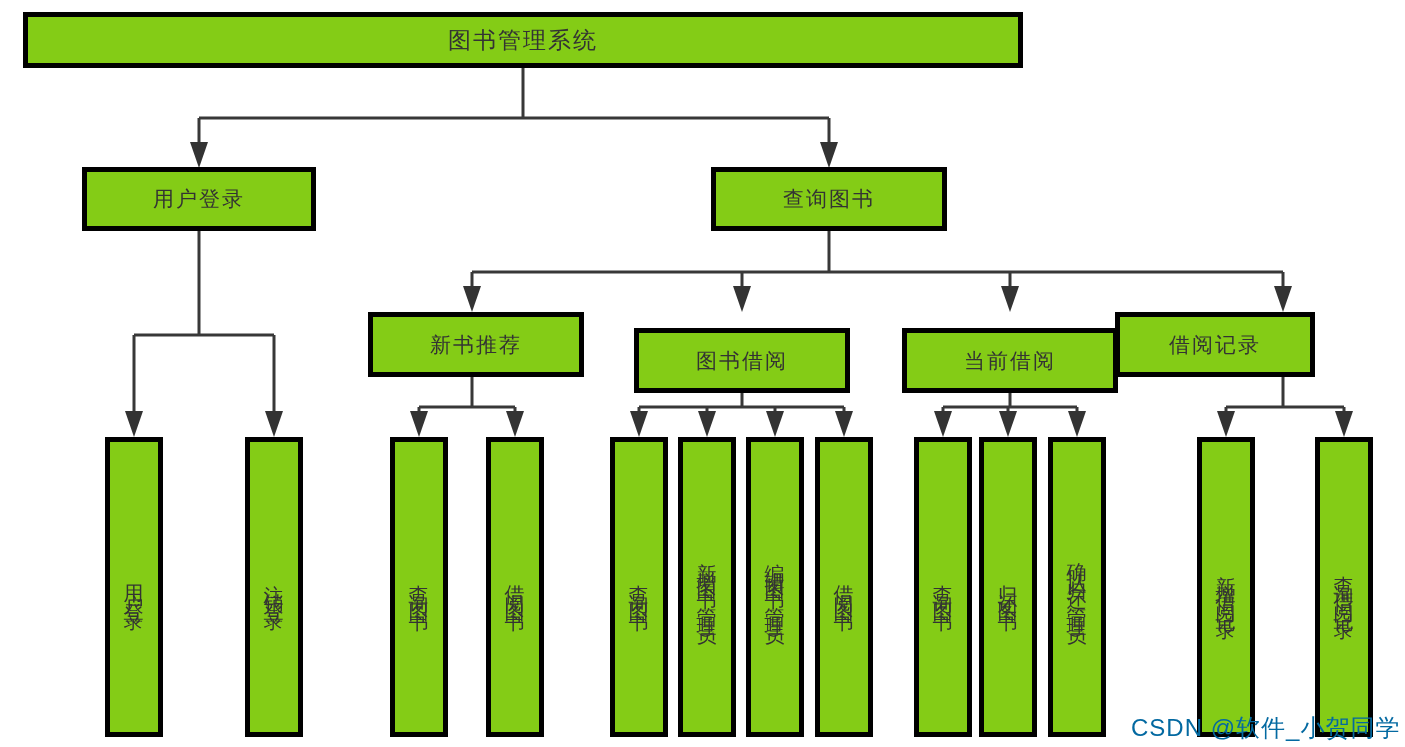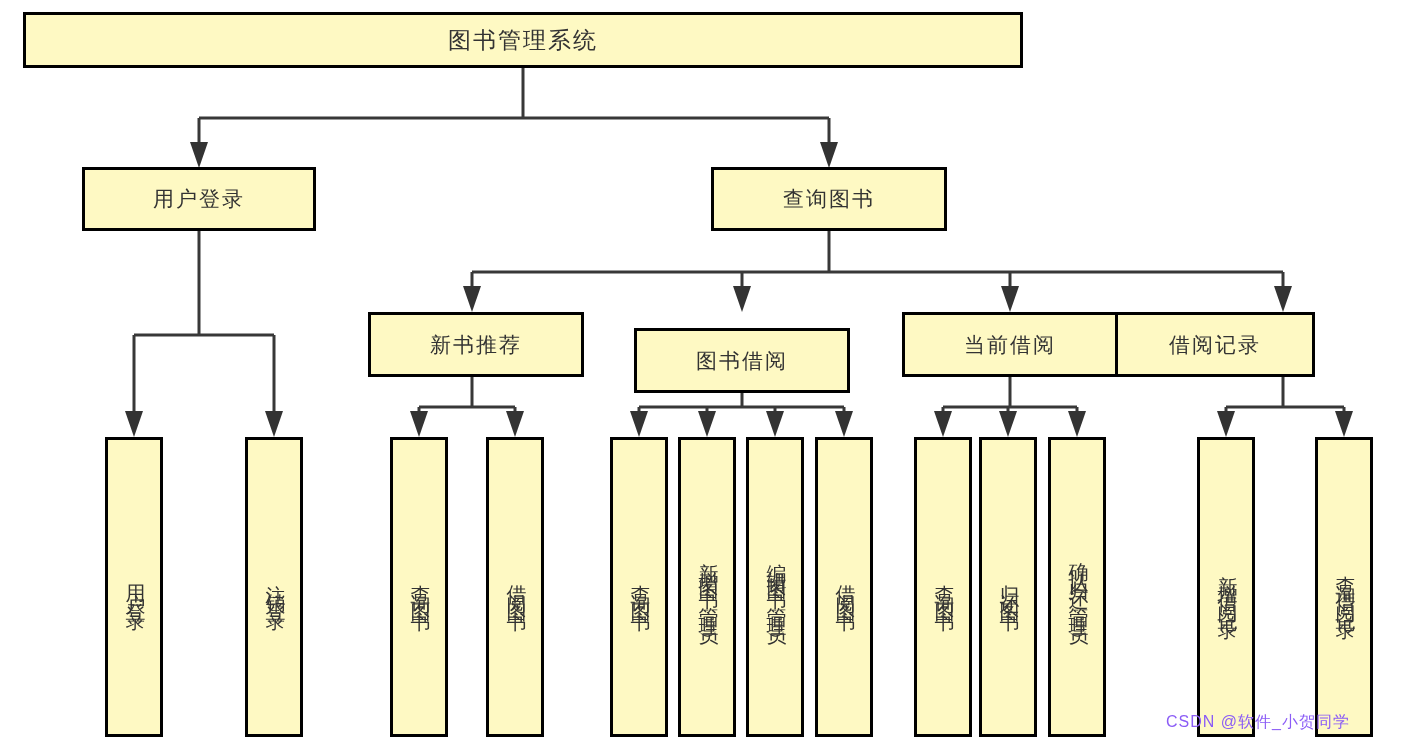--- a/index.html
+++ b/index.html
@@ -27,52 +27,51 @@
     fill: none;
     stroke: #383838;
     stroke-width: 3;
   }
   .connectors polygon {
     fill: #333333;
     stroke: none;
   }
   .box {
     position: absolute;
-    background: #fef9c3;
-    border: 3px solid #000000;
+    background: #84cc16;
+    border: 5px solid #000000;
     box-sizing: border-box;
     display: flex;
     align-items: center;
     justify-content: center;
     color: #333333;
     z-index: 2;
-    font-family: Liberation Mono, monospace;
   }
   .hbox {
     font-size: 21px;
     letter-spacing: 2px;
     white-space: nowrap;
   }
   .hbox.root {
     font-size: 23px;
   }
   .vbox {
     writing-mode: vertical-rl;
     text-orientation: mixed;
     font-size: 20px;
     letter-spacing: 9px;
     line-height: 1;
     white-space: nowrap;
   }
   .watermark {
     position: absolute;
-    left: 1166px;
+    left: 1131px;
     top: 712px;
-    font-size: 16px;
-    color: #8b5cf6;
+    font-size: 24px;
+    color: #0369a1;
     letter-spacing: 1px;
     white-space: nowrap;
     z-index: 3;
   }
 </style>
 </head>
 <body>
 
 <div class="canvas">
 
@@ -112,21 +111,21 @@
     <polygon points="1344,437 1335,411 1353,411"></polygon>
   </svg>
 
   <div class="box hbox root" style="left:23px; top:12px; width:1000px; height:56px;">图书管理系统</div>
 
   <div class="box hbox" style="left:82px; top:167px; width:234px; height:64px;">用户登录</div>
   <div class="box hbox" style="left:711px; top:167px; width:236px; height:64px;">查询图书</div>
 
   <div class="box hbox" style="left:368px; top:312px; width:216px; height:65px;">新书推荐</div>
   <div class="box hbox" style="left:634px; top:312px; width:216px; height:65px;margin-top:16px;">图书借阅</div>
-  <div class="box hbox" style="left:902px; top:312px; width:216px; height:65px;">当前借阅</div>
+  <div class="box hbox" style="left:902px; top:328px; width:216px; height:65px;">当前借阅</div>
   <div class="box hbox" style="left:1115px; top:312px; width:200px; height:65px;">借阅记录</div>
 
   <div class="box vbox" style="left:105px; top:437px; width:58px; height:300px;">用户登录</div>
   <div class="box vbox" style="left:245px; top:437px; width:58px; height:300px;">注销登录</div>
 
   <div class="box vbox" style="left:390px; top:437px; width:58px; height:300px;">查询图书</div>
   <div class="box vbox" style="left:486px; top:437px; width:58px; height:300px;">借阅图书</div>
 
   <div class="box vbox" style="left:610px; top:437px; width:58px; height:300px;">查询图书</div>
   <div class="box vbox" style="left:678px; top:437px; width:58px; height:300px;">新增图书（管理员）</div>

